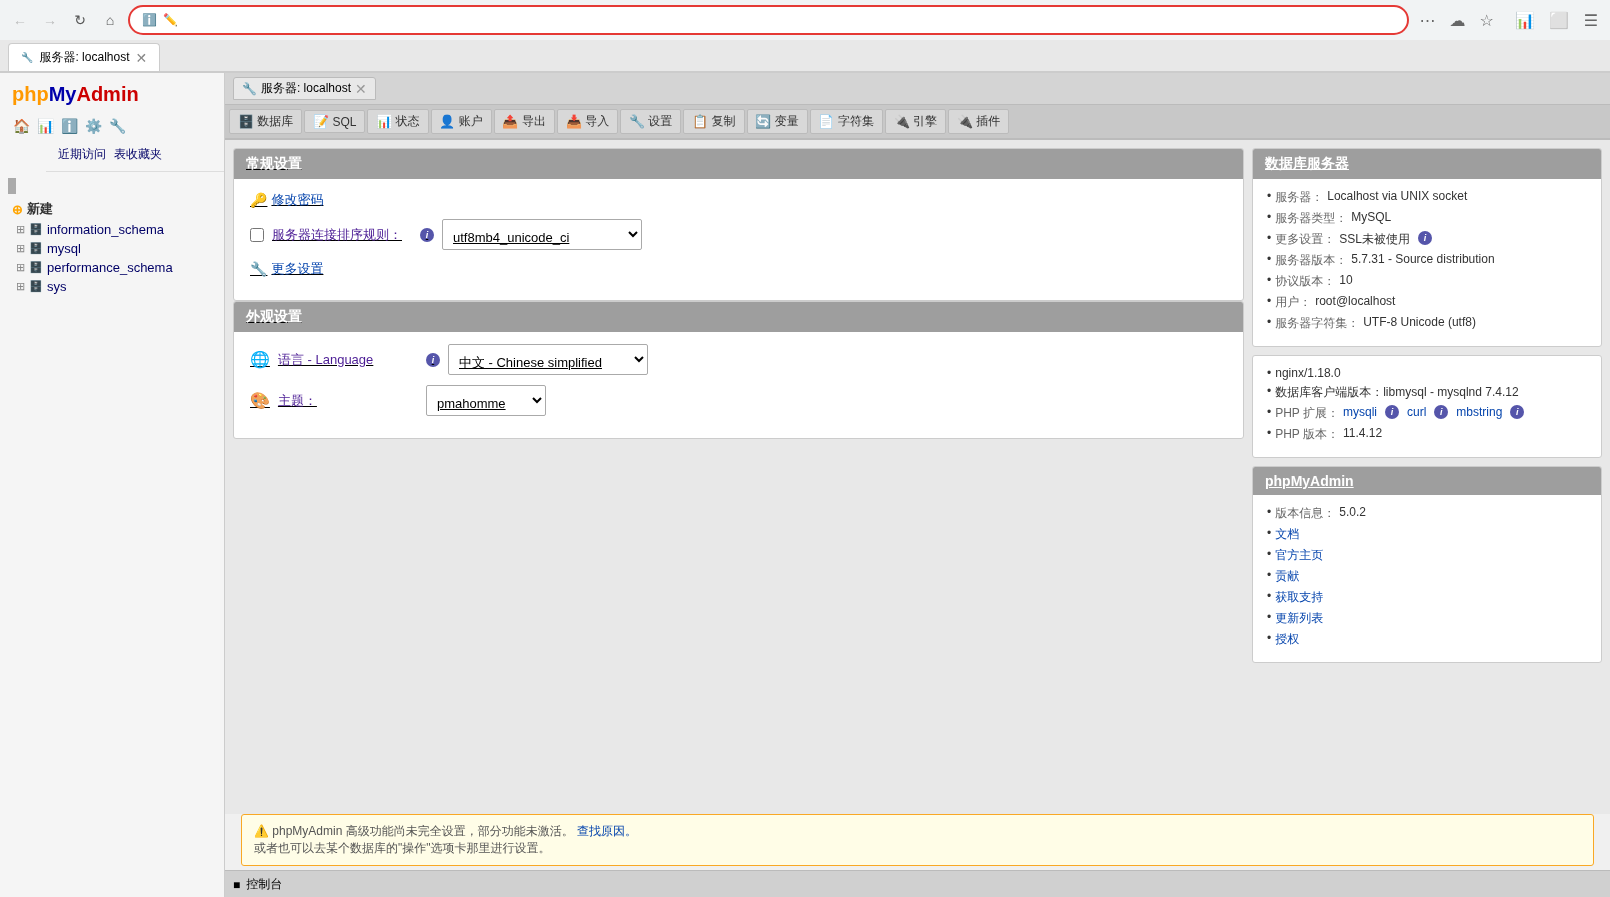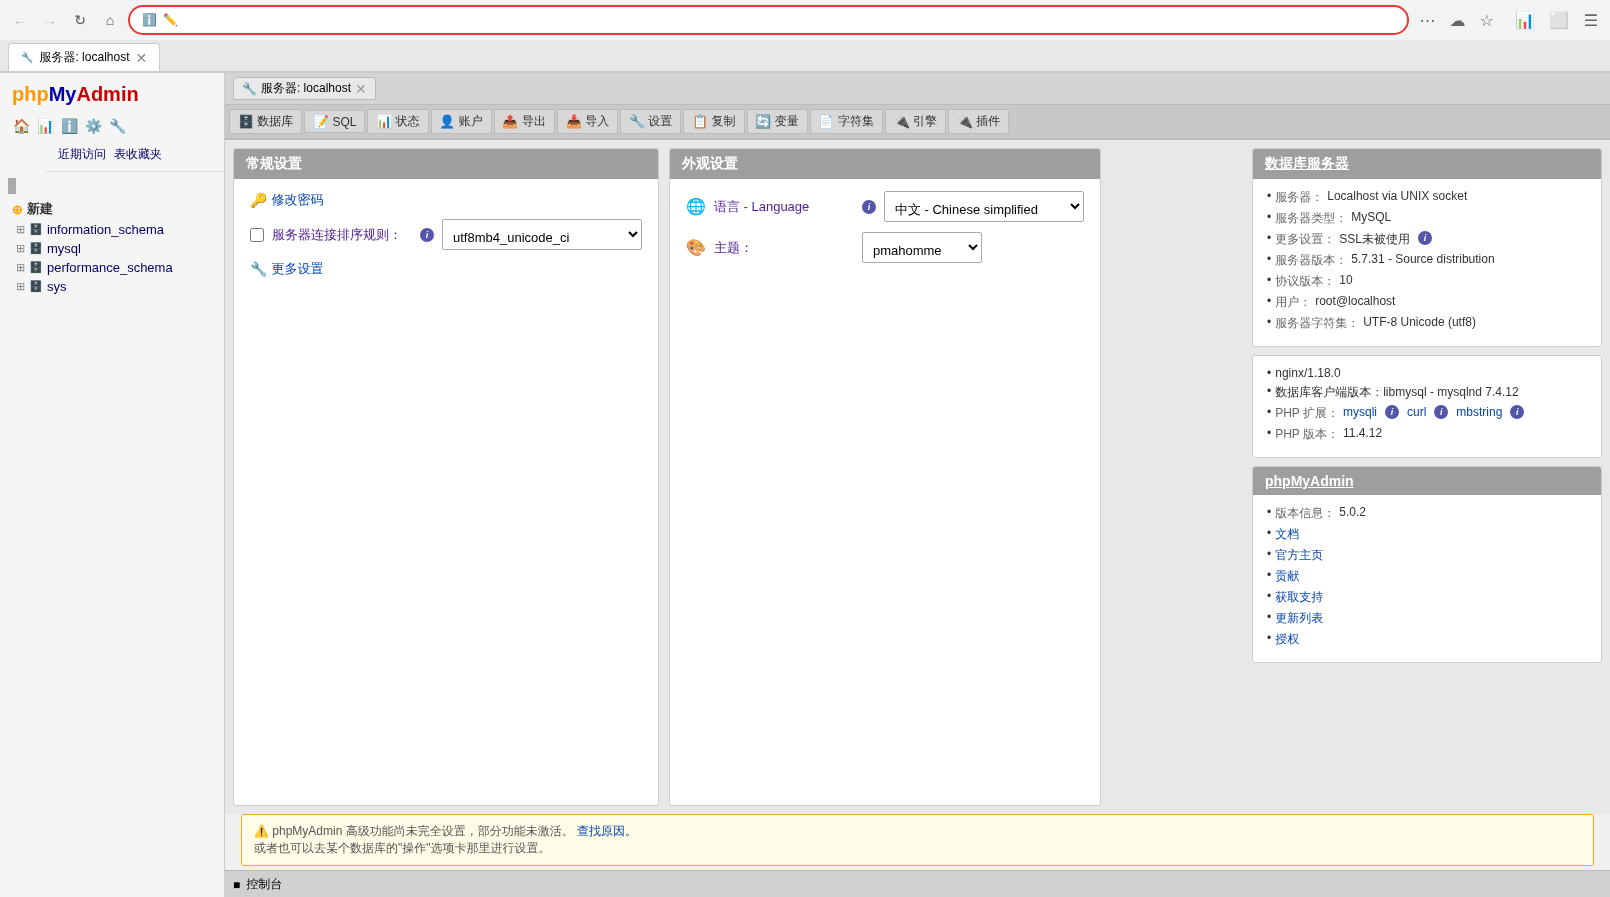--- a/index.html
+++ b/index.html
@@ -193,22 +193,23 @@
       padding: 8px;
       gap: 8px;
       overflow-y: auto;
       background: #e8e8e8;
     }
 
     
     .left-panel {
       flex: 1;
       display: flex;
-      flex-direction: row;
-      gap: 10px;
+      flex-direction: column;
+      gap: 0;
+      text-decoration: underline;
     }
 
     
     .section-box {
       background: white;
       border: 1px solid #ccc;
       border-radius: 3px;
       overflow: hidden;
     }
     .section-header {

